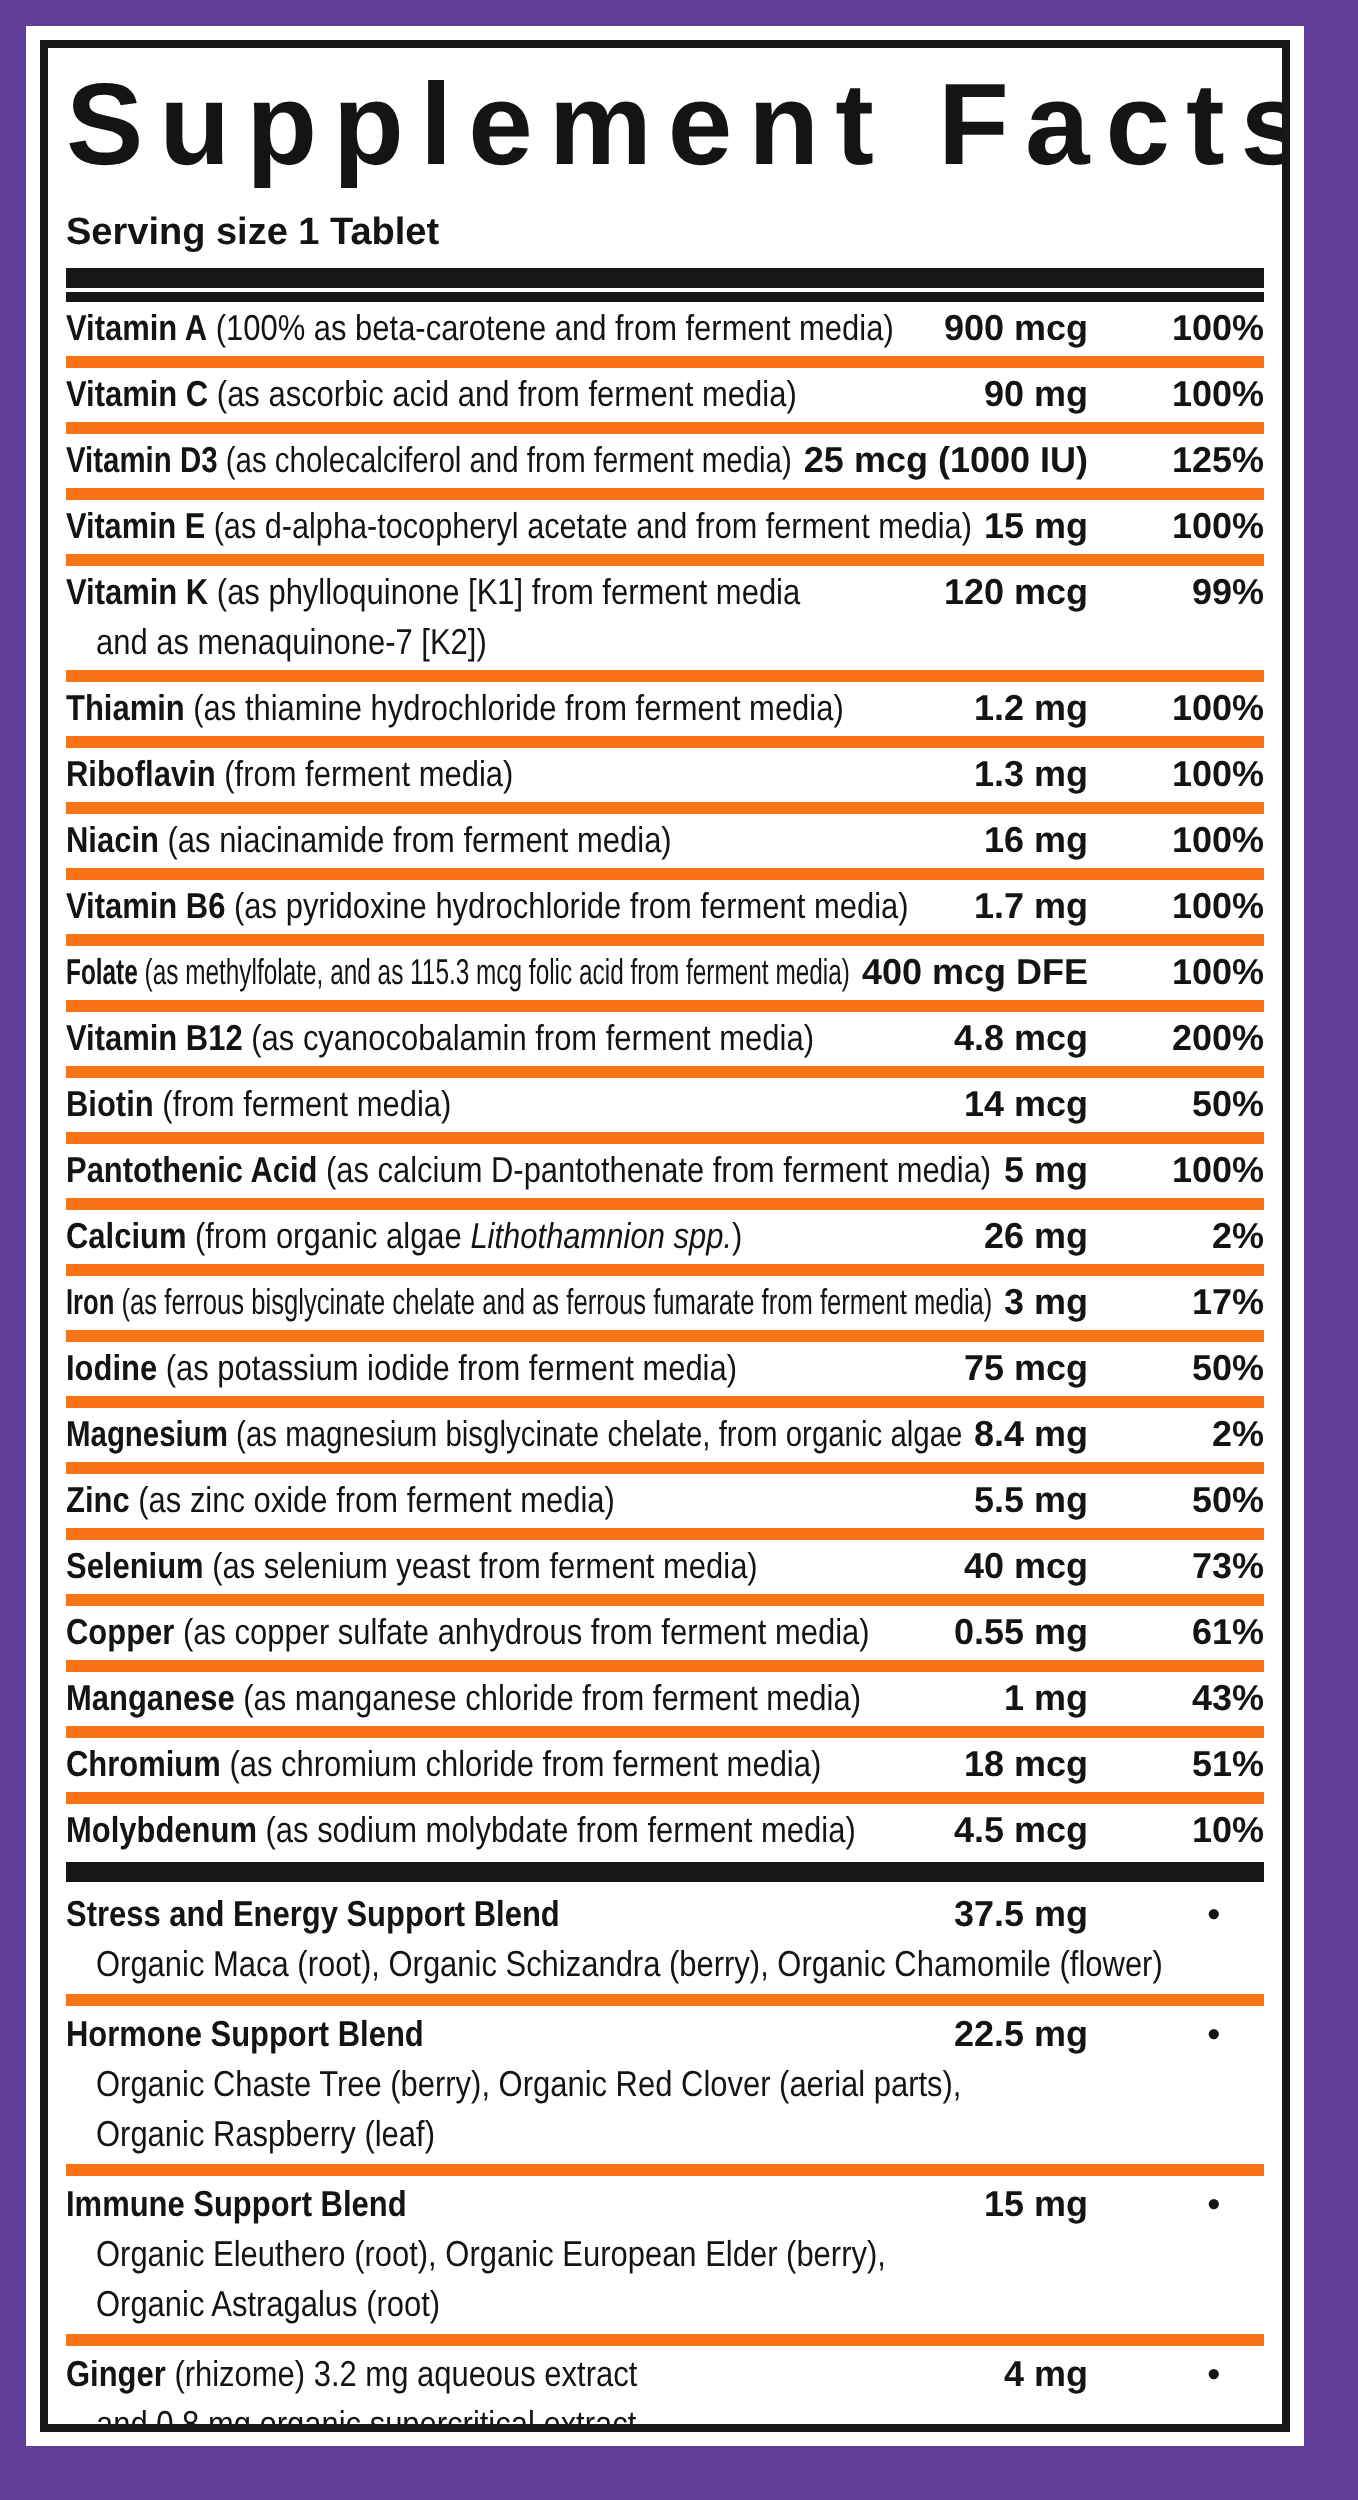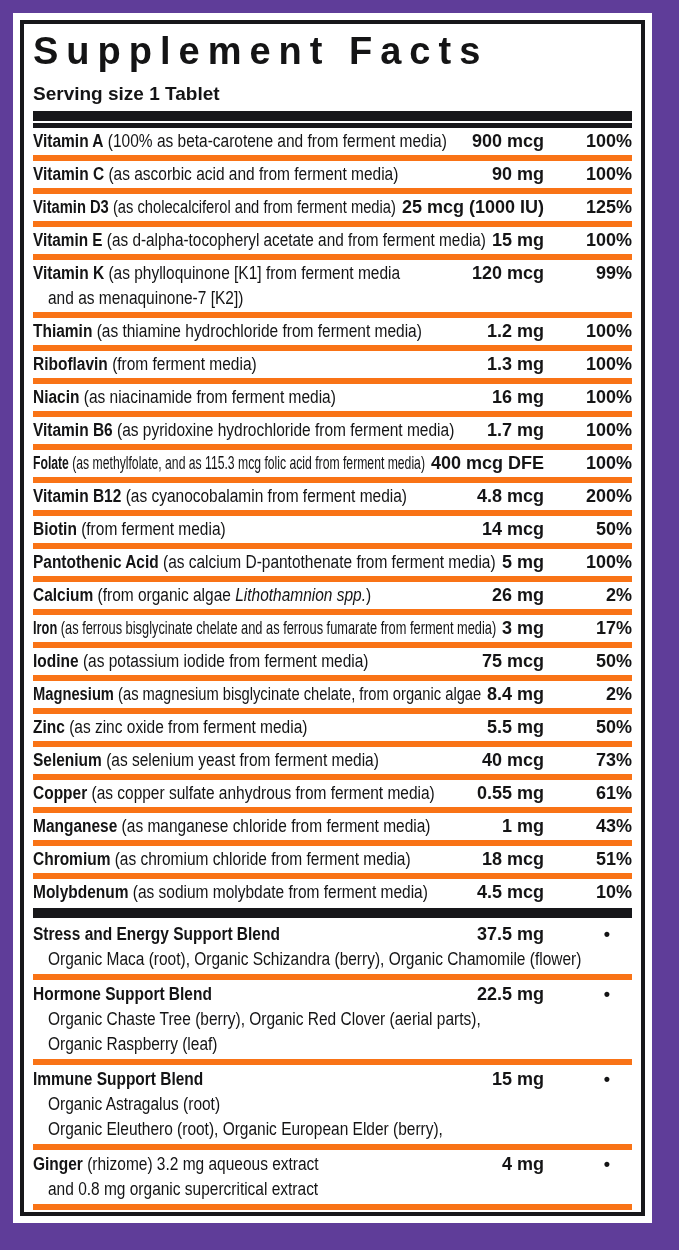--- a/index.html
+++ b/index.html
@@ -13,21 +13,21 @@
   }
   .card{
     position:absolute;left:13px;top:13px;width:639px;height:1210px;
     background:#fff;box-sizing:border-box;padding:7px;
   }
   .panel{
     border:4px solid #17171a;height:100%;box-sizing:border-box;
     padding:4px 9px 6px;display:flex;flex-direction:column;overflow:hidden;
   }
   .title{
-    font-size:38px;font-weight:bold;letter-spacing:8px;
+    font-size:58px;font-weight:bold;letter-spacing:8px;
     white-space:nowrap;line-height:1.15;margin:2px 0 8px;
   }
   .serving{font-size:19px;font-weight:bold;line-height:24px;margin-bottom:5px;white-space:nowrap;}
   .bar-thick{height:10px;background:#17171a;flex:none;}
   .bar-med{height:5px;background:#17171a;flex:none;}
   .hdr-row{display:flex;align-items:baseline;font-size:19px;font-weight:bold;line-height:25px;padding:2px 0;}
   .hdr-row .spacer{flex:1;}
   .rows{display:block;}
   .row{padding:1px 0;}
   .row + .row{border-top:6px solid #f97316;}
@@ -251,24 +251,24 @@
             <span class="desc fitline" style="transform: scaleX(0.86);"><span class="">Organic Raspberry (leaf)</span></span>
           </div>
         </div>
         <div class="row">
           <div class="line">
             <span class="desc fitline" style="transform: scaleX(0.86);"><span class="b">Immune Support Blend</span></span>
             <span class="amt">15 mg</span>
             <span class="dv bullet">•</span>
           </div>
           <div class="line cont">
+            <span class="desc fitline" style="transform: scaleX(0.86);"><span class="">Organic Eleuthero (root), Organic European Elder (berry),</span></span>
+          </div>
+          <div class="line cont">
             <span class="desc fitline" style="transform: scaleX(0.86);"><span class="">Organic Astragalus (root)</span></span>
-          </div>
-          <div class="line cont">
-            <span class="desc fitline" style="transform: scaleX(0.86);"><span class="">Organic Eleuthero (root), Organic European Elder (berry),</span></span>
           </div>
         </div>
         <div class="row">
           <div class="line">
             <span class="desc fitline" style="transform: scaleX(0.86);"><span class="b">Ginger</span><span class=""> (rhizome) 3.2 mg aqueous extract</span></span>
             <span class="amt">4 mg</span>
             <span class="dv bullet">•</span>
           </div>
           <div class="line cont">
             <span class="desc fitline" style="transform: scaleX(0.86);"><span class="">and 0.8 mg organic supercritical extract</span></span>

